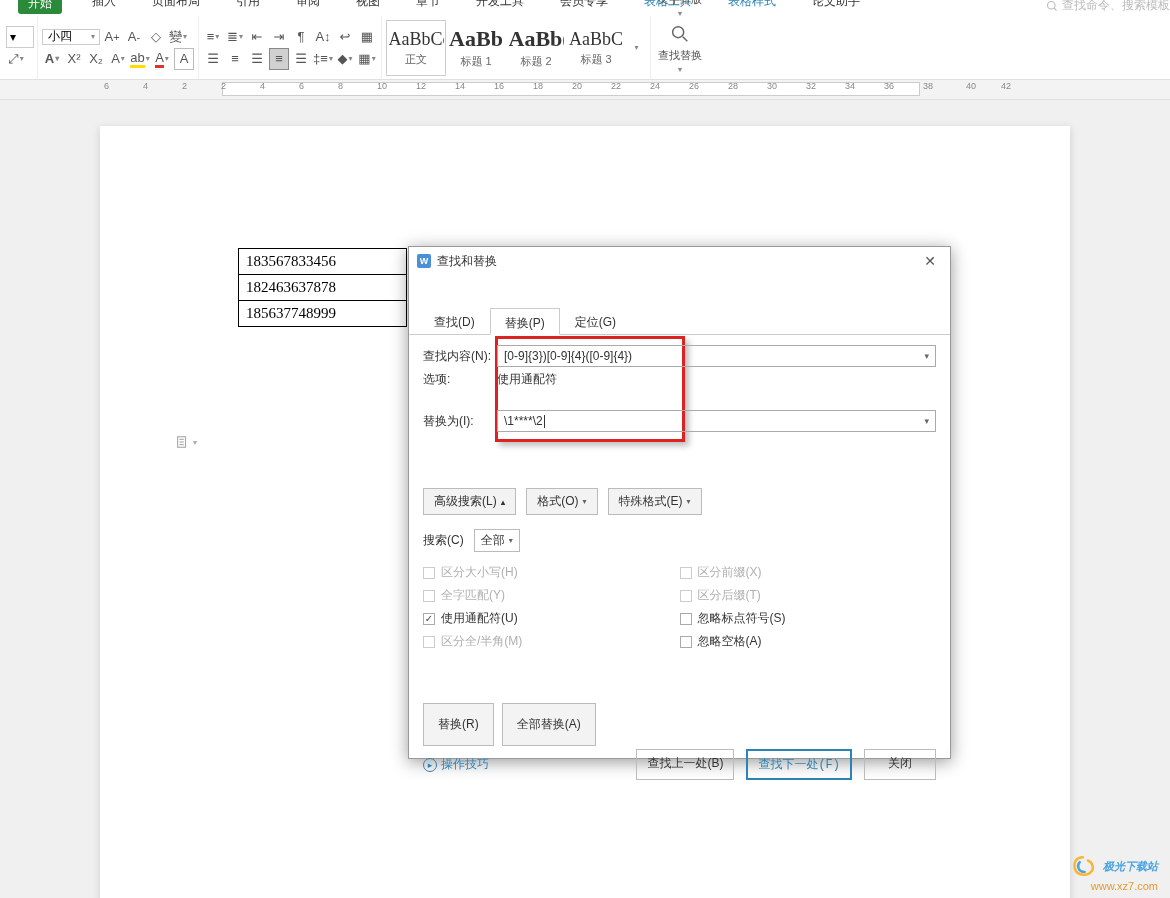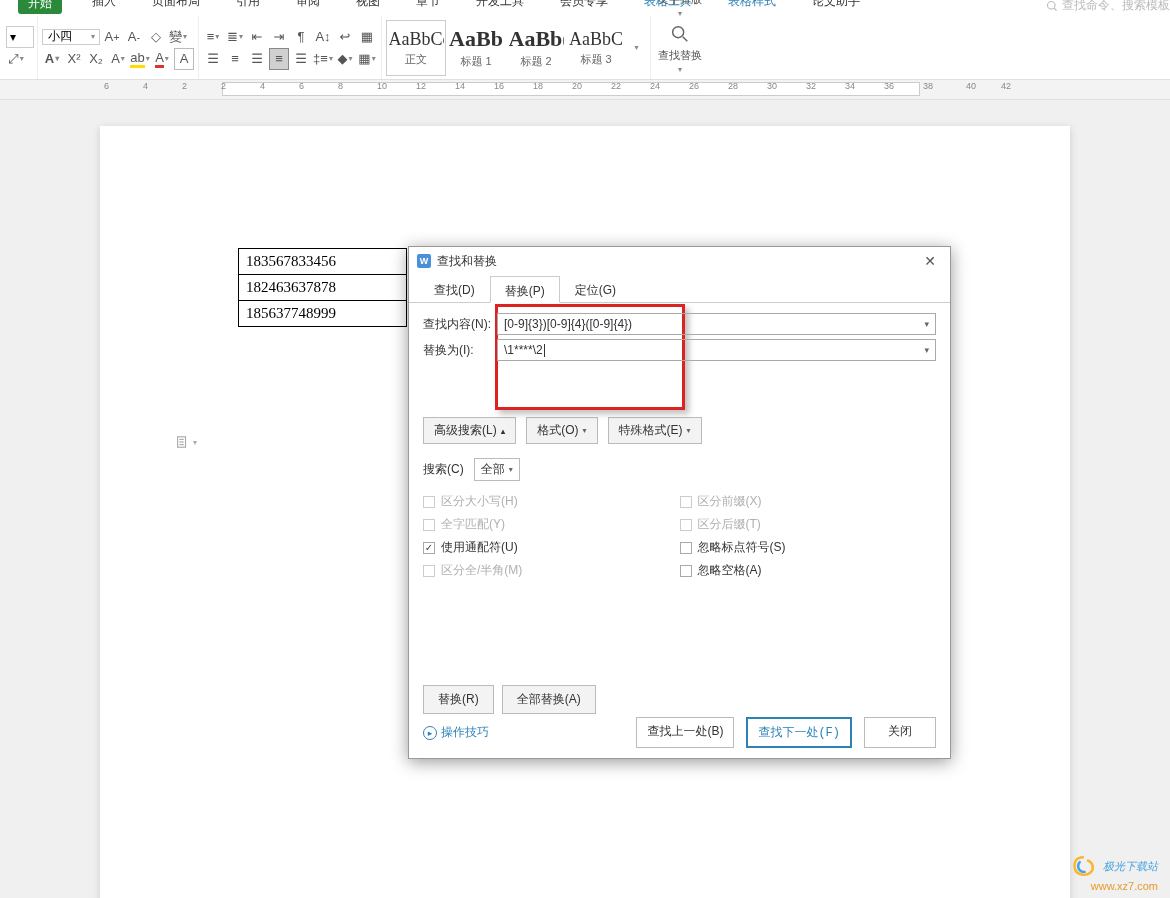--- a/index.html
+++ b/index.html
@@ -43,21 +43,21 @@
   .page { width:970px; height:780px; background:#fff; box-shadow:0 2px 8px rgba(0,0,0,0.15); position:relative;}
   .page table { border-collapse:collapse; position:absolute; left:138px; top:122px; }
   .page table td { border:1px solid #000; width:168px; height:26px; padding:2px 7px; font-size:15px; font-family:'Times New Roman', serif;}
   .side-icon { position:absolute; left:75px; top:309px; display:flex; align-items:center; gap:4px; color:#aaa; font-size:12px;}
 
   
   .dialog { position:absolute; left:408px; top:246px; width:543px; height:513px; background:#fff; border:1px solid #999; box-shadow:0 3px 16px rgba(0,0,0,0.4); }
   .dialog .titlebar { height:28px; display:flex; align-items:center; padding:0 8px; font-size:12px; color:#333; }
   .dialog .titlebar .wicon { width:14px; height:14px; background:#4a90d9; color:#fff; font-size:9px; display:flex; align-items:center; justify-content:center; border-radius:2px; margin-right:6px; font-weight:bold;}
   .dialog .titlebar .close { margin-left:auto; width:24px; height:20px; display:flex; align-items:center; justify-content:center; font-size:14px; color:#555;}
-  .dialog .tabs { height:28px; border-bottom:1px solid #ccc; display:flex; padding-left:10px; font-size:12px;}
+  .dialog .tabs { height:28px; border-bottom:1px solid #ccc; display:flex; padding-left:10px; font-size:12px;margin-top:32px;}
   .dialog .tabs .dtab { padding:6px 14px 4px 14px; border:1px solid transparent; color:#333; }
   .dialog .tabs .dtab.active { border:1px solid #ccc; border-bottom:1px solid #fff; background:#fff; position:relative; top:1px;}
 
   .dialog .body { padding:10px 14px; position:relative; font-size:12px; color:#333; }
   .dialog .field-row { display:flex; align-items:center; margin-bottom:4px;}
   .dialog .field-row label { width:74px; }
   .dialog .field-row .combo { flex:1; height:22px; border:1px solid #aaa; display:flex; align-items:center; padding:0 6px; font-size:12px; position:relative;}
   .dialog .field-row .combo .dd { position:absolute; right:6px; font-size:9px; color:#666;}
   .dialog .opt-row { display:flex; margin:2px 0 22px 0;}
   .dialog .opt-row label { width:74px;}
@@ -67,30 +67,30 @@
   .dialog .midbtns .mbtn .dd { font-size:8px; color:#666;}
   .dialog .search-scope { display:flex; align-items:center; gap:10px; margin-bottom:12px;}
   .dialog .search-scope .sel { border:1px solid #bbb; padding:2px 6px; display:flex; align-items:center; gap:4px; font-size:12px;}
   .dialog .search-scope .sel .dd { font-size:8px; color:#666;}
   .dialog .chk-grid { display:grid; grid-template-columns:1fr 1fr; row-gap:6px; font-size:12px; color:#333;}
   .dialog .chk { display:flex; align-items:center; gap:6px;}
   .dialog .chk .box { width:12px; height:12px; border:1px solid #aaa; display:flex; align-items:center; justify-content:center; font-size:10px; color:#444;}
   .dialog .chk.disabled { color:#b0b0b0;}
   .dialog .chk.disabled .box { border-color:#ccc;}
   .dialog .bottom-row { position:absolute; left:14px; bottom:44px; display:flex; gap:8px;}
-  .dialog .bottom-row .bbtn { border:1px solid #bbb; background:#f3f3f3; padding:5px 14px; font-size:12px;}
+  .dialog .bottom-row .bbtn { border:1px solid #bbb; background:#f3f3f3; padding:12px 14px; font-size:12px;}
   .dialog .footer { position:absolute; left:14px; right:14px; bottom:10px; display:flex; align-items:center;}
   .dialog .footer .tips { color:#2c83b6; font-size:12px; display:flex; align-items:center; gap:4px;}
   .dialog .footer .tips .circ { width:14px; height:14px; border:1px solid #2c83b6; border-radius:50%; display:flex; align-items:center; justify-content:center; font-size:9px;}
   .dialog .footer .actions { margin-left:auto; display:flex; gap:12px;}
   .dialog .footer .actions .abtn { border:1px solid #bbb; padding:5px 10px; font-size:12px; min-width:72px; text-align:center;}
   .dialog .footer .actions .abtn.primary { border:2px solid #2c83b6; color:#2c83b6;font-family:Liberation Mono, monospace; }
 
   .watermark { position:absolute; right:12px; bottom:6px; text-align:right; font-size:11px; }
-  .watermark .l1 { color:#4aa3e0; font-weight:normal; font-style:italic;}
+  .watermark .l1 { color:#4aa3e0; font-weight:bold; font-style:italic;}
   .watermark .l2 { color:#e59a2c;}
   .watermark .swirl { width:26px; height:26px; display:inline-block; vertical-align:middle; margin-right:4px;}
 </style>
 </head>
 <body>
 
 <div class="tab-row">
   <span class="tab active">开始</span>
   <span class="tab">插入</span>
   <span class="tab">页面布局</span>
@@ -291,20 +291,24 @@
   <div class="body" style="height:calc(100% - 56px);">
     <div class="redbox"></div>
 
     <div class="field-row">
       <label>查找内容(N):</label>
       <div class="combo">
         <span>[0-9]{3})[0-9]{4}([0-9]{4})</span>
         <span class="dd">▾</span>
       </div>
     </div>
+    <div class="opt-row">
+      <label>选项:</label>
+      <span>使用通配符</span>
+    </div>
     <div class="field-row" style="margin-top:0;">
       <label>替换为(I):</label>
       <div class="combo">
         <span>\1****\2</span>
         <span style="border-left:1px solid #333; height:13px; margin-left:1px;"></span>
         <span class="dd">▾</span>
       </div>
     </div>
 
     <div class="midbtns">

